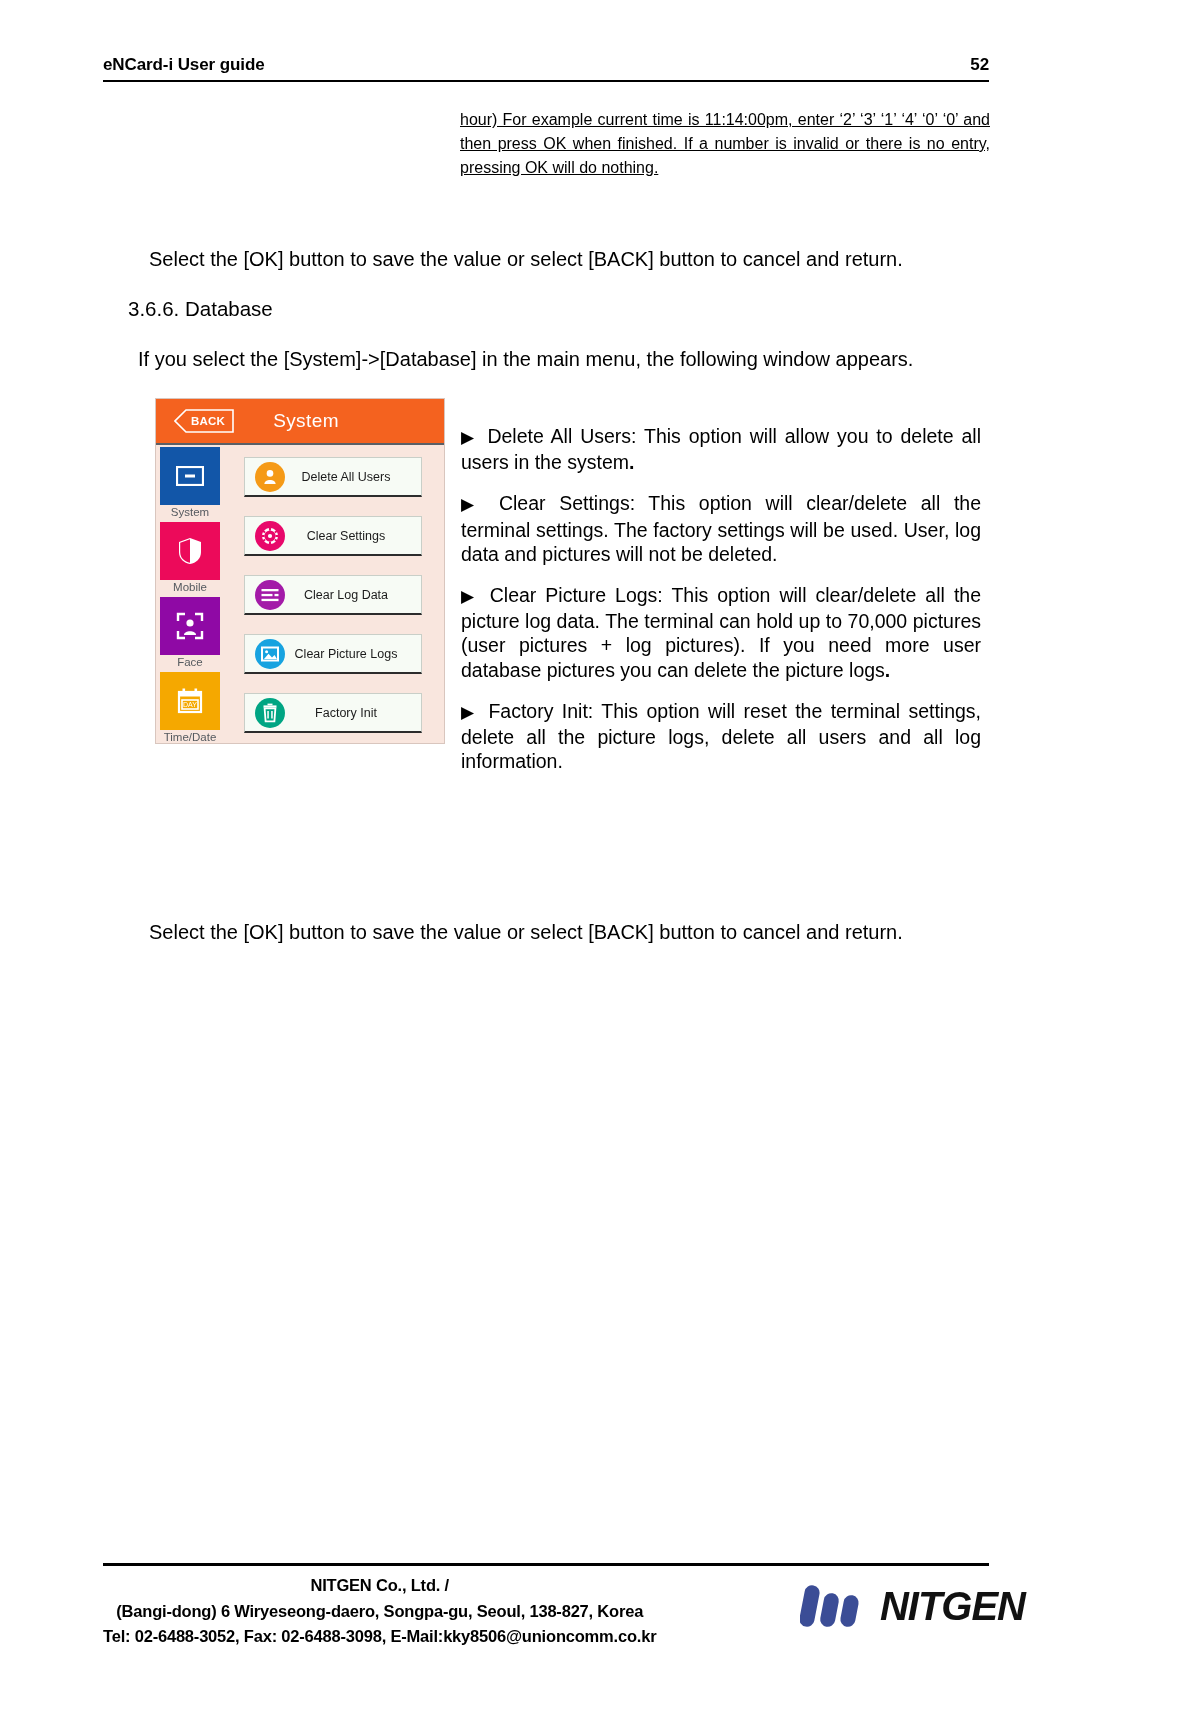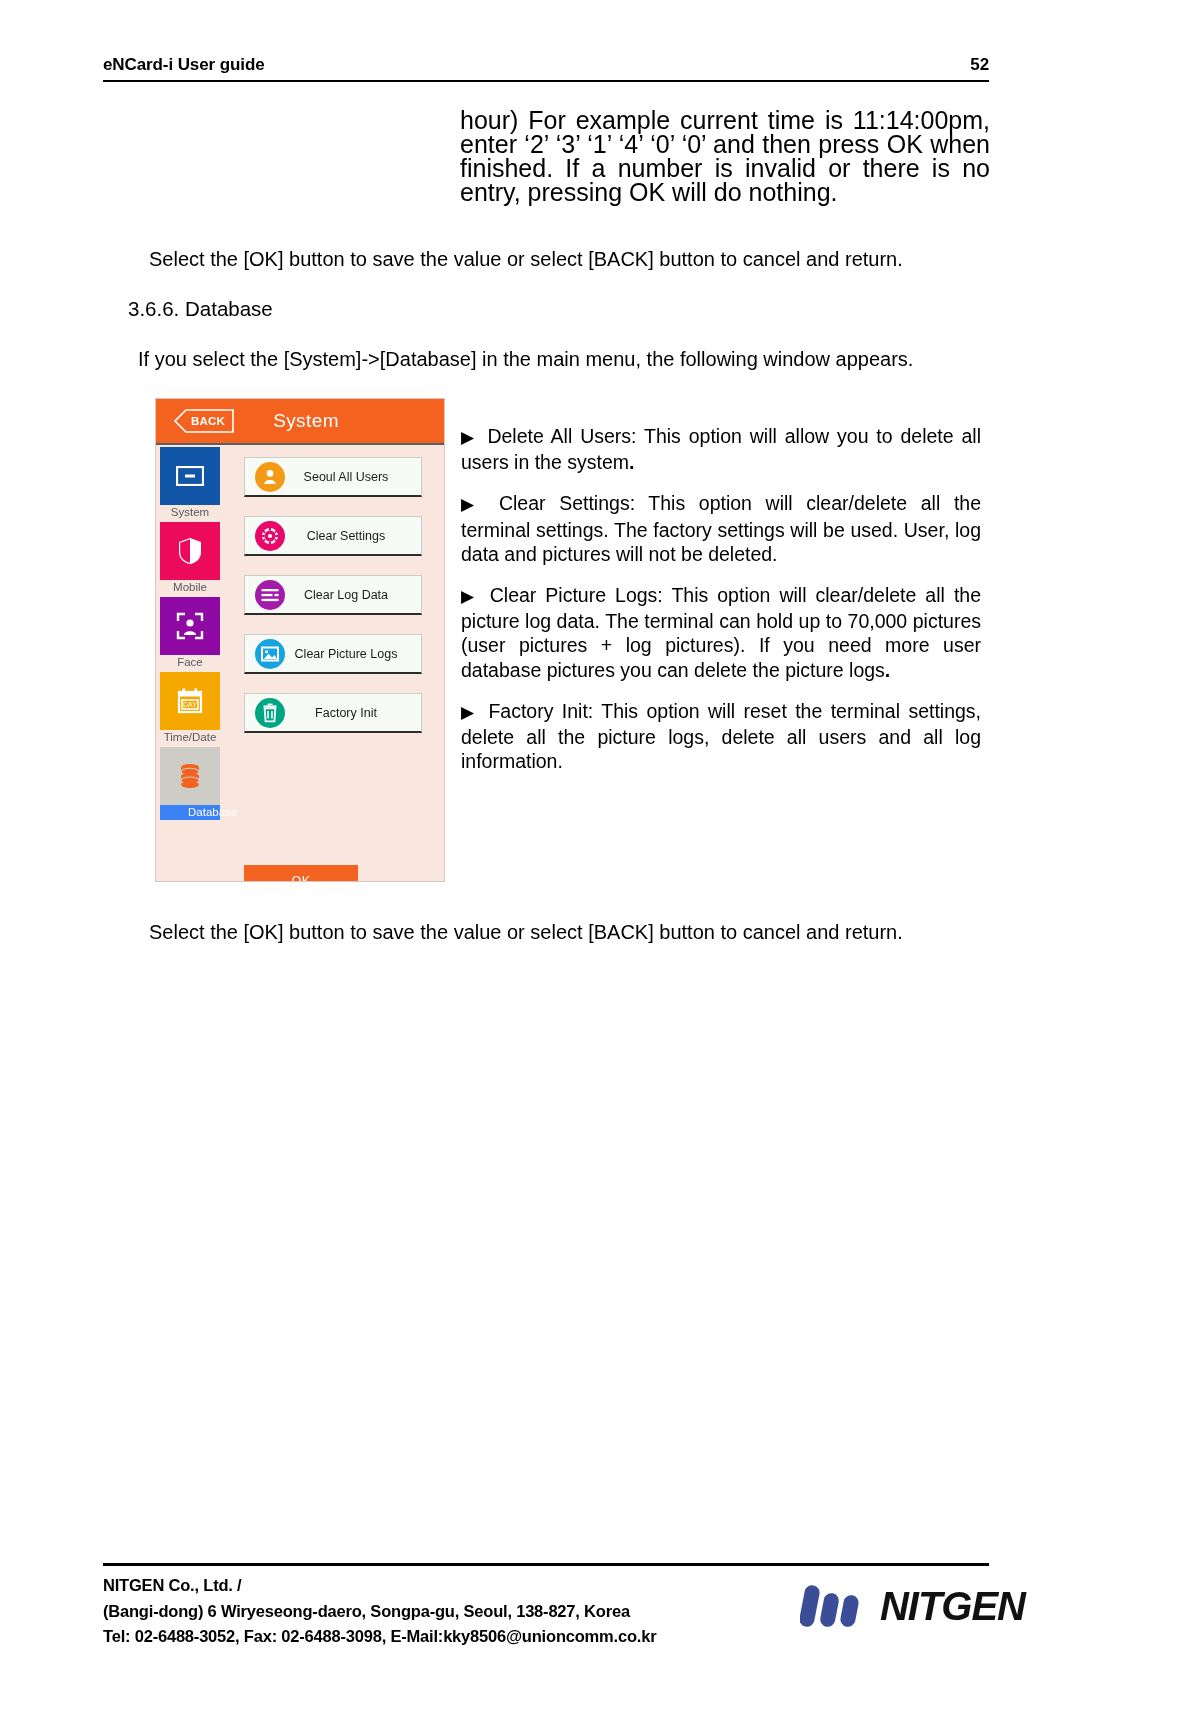--- a/index.html
+++ b/index.html
@@ -43,24 +43,25 @@
     border-bottom: 2.2px solid #000;
     width: 100%;
   }
 
   
   .intro-par {
     position: absolute;
     left: 460px;
     top: 108px;
     width: 530px;
-    font-size: 25px;
+    font-size: 16px;
     line-height: 24px;
     text-align: justify;
     text-justify: inter-word;
+    text-decoration: underline;
   }
 
   .select-line-1 {
     position: absolute;
     left: 149px;
     top: 248px;
     width: 850px;
     font-size: 20px;
   }
 
@@ -86,21 +87,21 @@
     width: 850px;
     font-size: 20px;
   }
 
   
   .device {
     position: absolute;
     left: 155px;
     top: 398px;
     width: 290px;
-    height: 484px;
+    height: 346px;
     background: #f9e6de;
     border: 1px solid #d9c6be;
     box-sizing: border-box;
     overflow: hidden;
   }
   .device-titlebar {
     position: relative;
     height: 44px;
     background: #f4621f;
     display: flex;
@@ -270,20 +271,21 @@
     border-bottom: 3px solid #000;
   }
   .footer {
     position: absolute;
     left: 103px;
     top: 1573px;
     width: 1000px;
     display: flex;
     justify-content: space-between;
     align-items: flex-start;
+    text-align: center;
   }
   .footer-text {
     font-size: 16.5px;
     font-weight: bold;
     line-height: 25.5px;
     letter-spacing: -0.2px;
   }
   .logo {
     display: flex;
     align-items: center;
@@ -405,21 +407,21 @@
 
       <div class="menu">
 
         <div class="menu-row">
           <div class="menu-icon ic-orange">
             <svg width="18" height="18" viewBox="0 0 18 18">
               <circle cx="9" cy="5.4" r="3.3" fill="#ffffff"></circle>
               <path d="M3.4 16 C3.4 10.6 14.6 10.6 14.6 16 Z" fill="#ffffff"></path>
             </svg>
           </div>
-          <div class="menu-label">Seoul All Users</div>
+          <div class="menu-label">Delete All Users</div>
         </div>
 
         <div class="menu-row">
           <div class="menu-icon ic-pink">
             <svg width="20" height="20" viewBox="0 0 20 20">
               <circle cx="10" cy="10" r="8" fill="#ffffff"></circle>
               <circle cx="10" cy="10" r="5.6" fill="#e8086a"></circle>
               <g fill="#e8086a">
                 <rect x="9" y="0.6" width="2" height="4"></rect>
                 <rect x="9" y="15.4" width="2" height="4"></rect>

